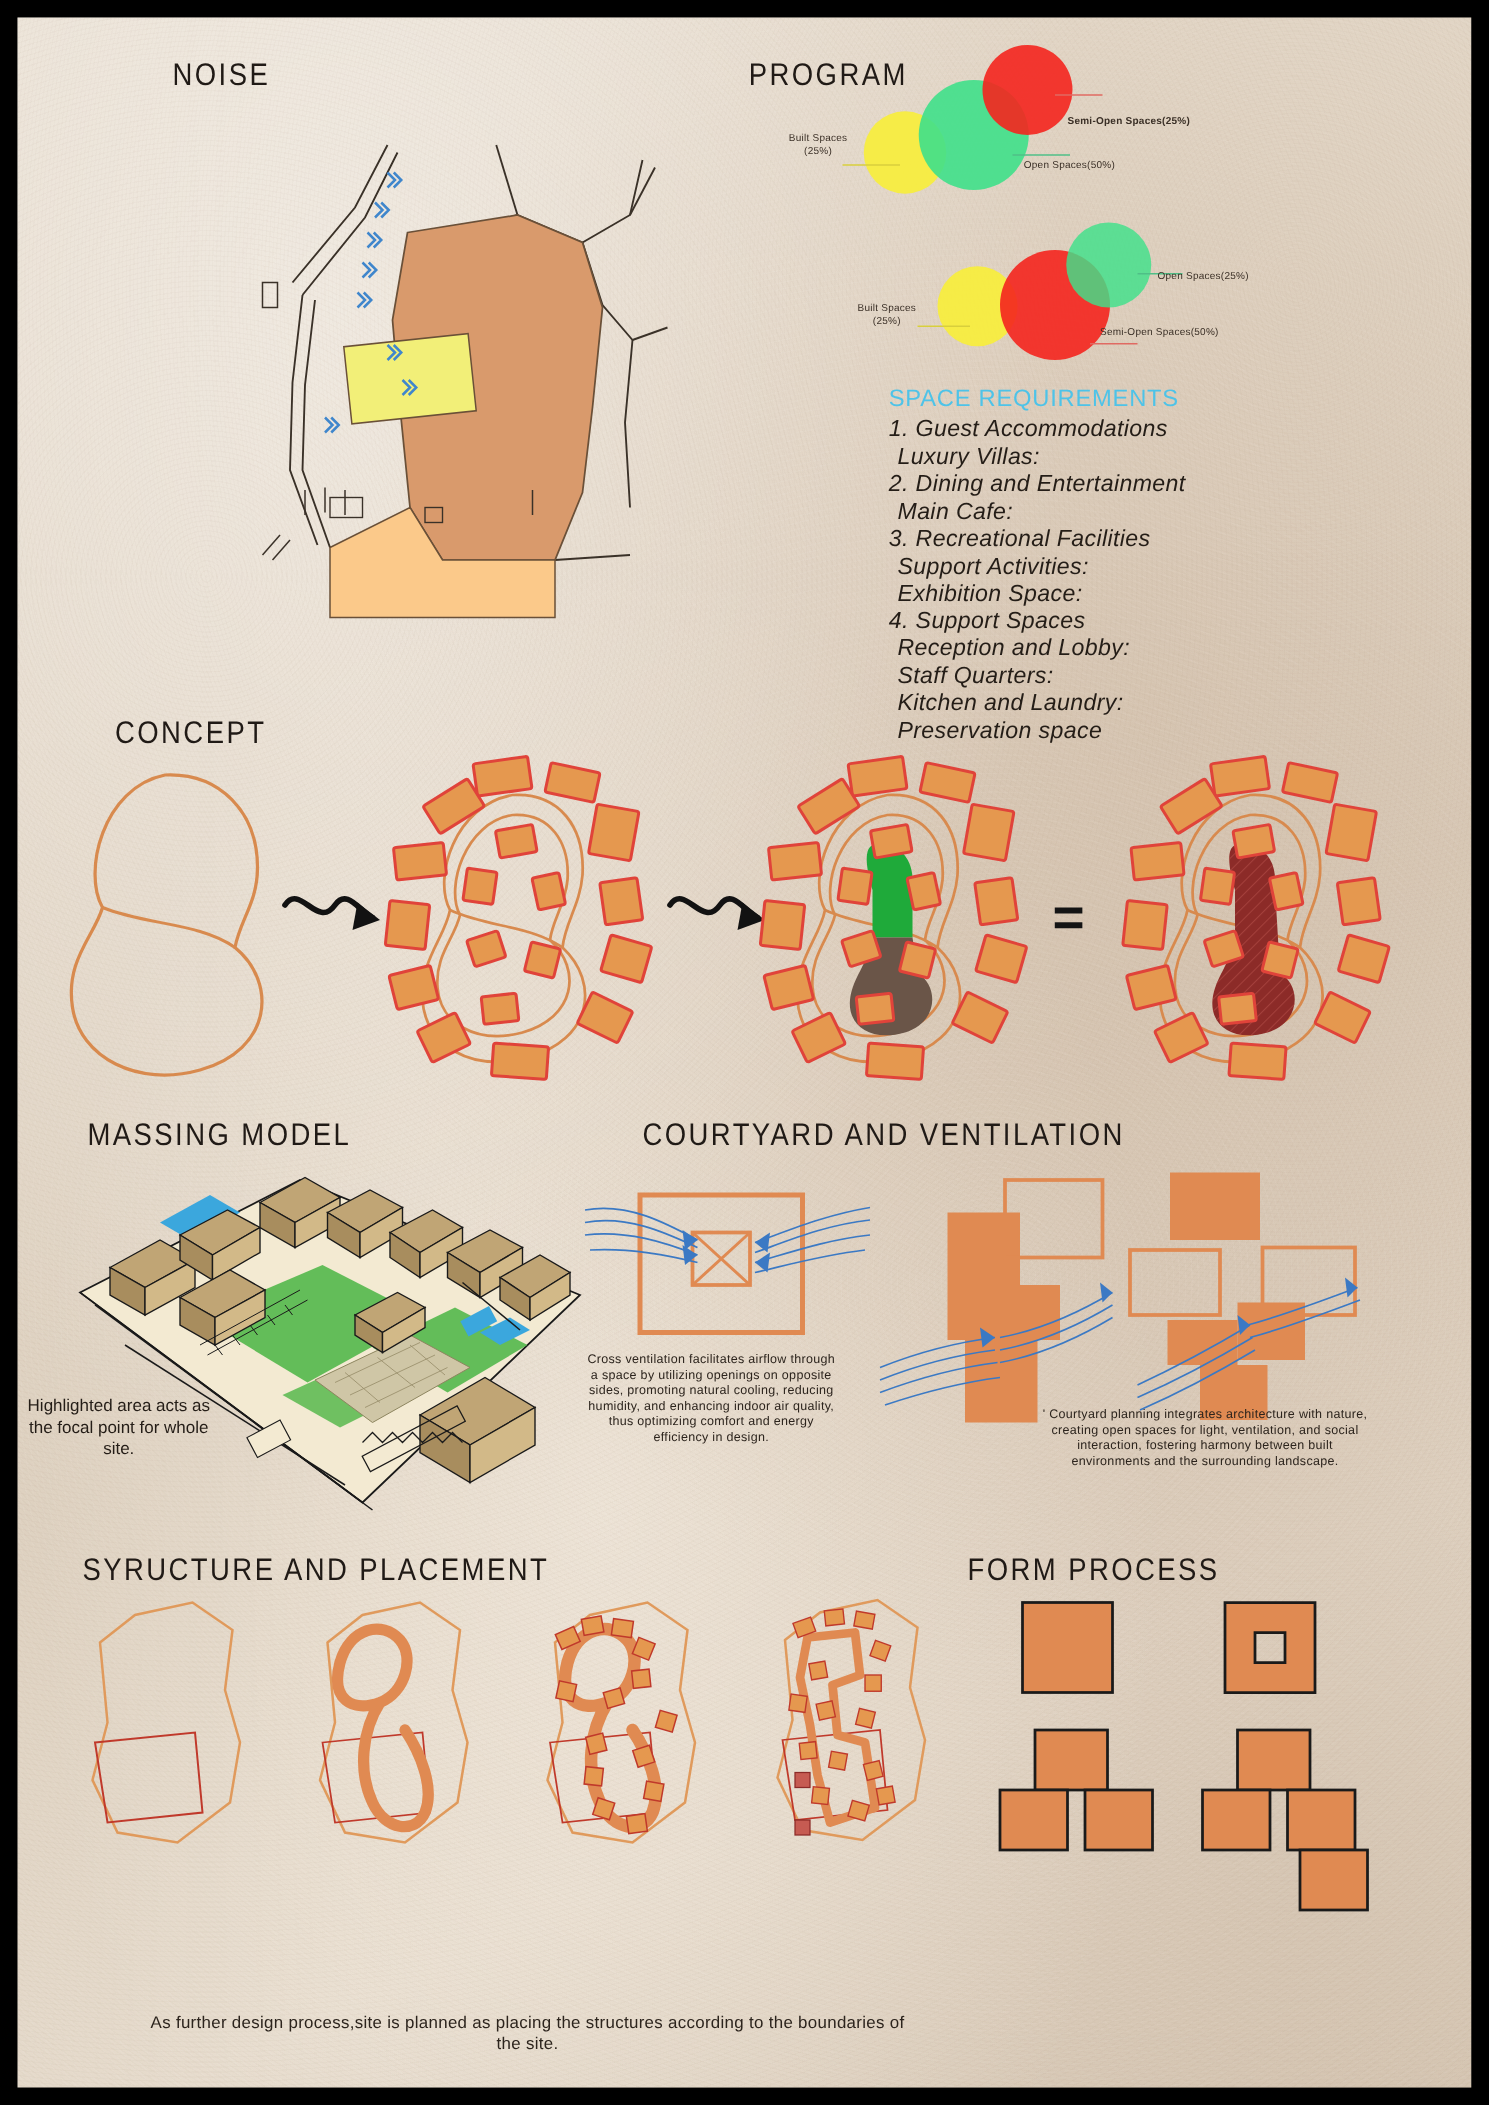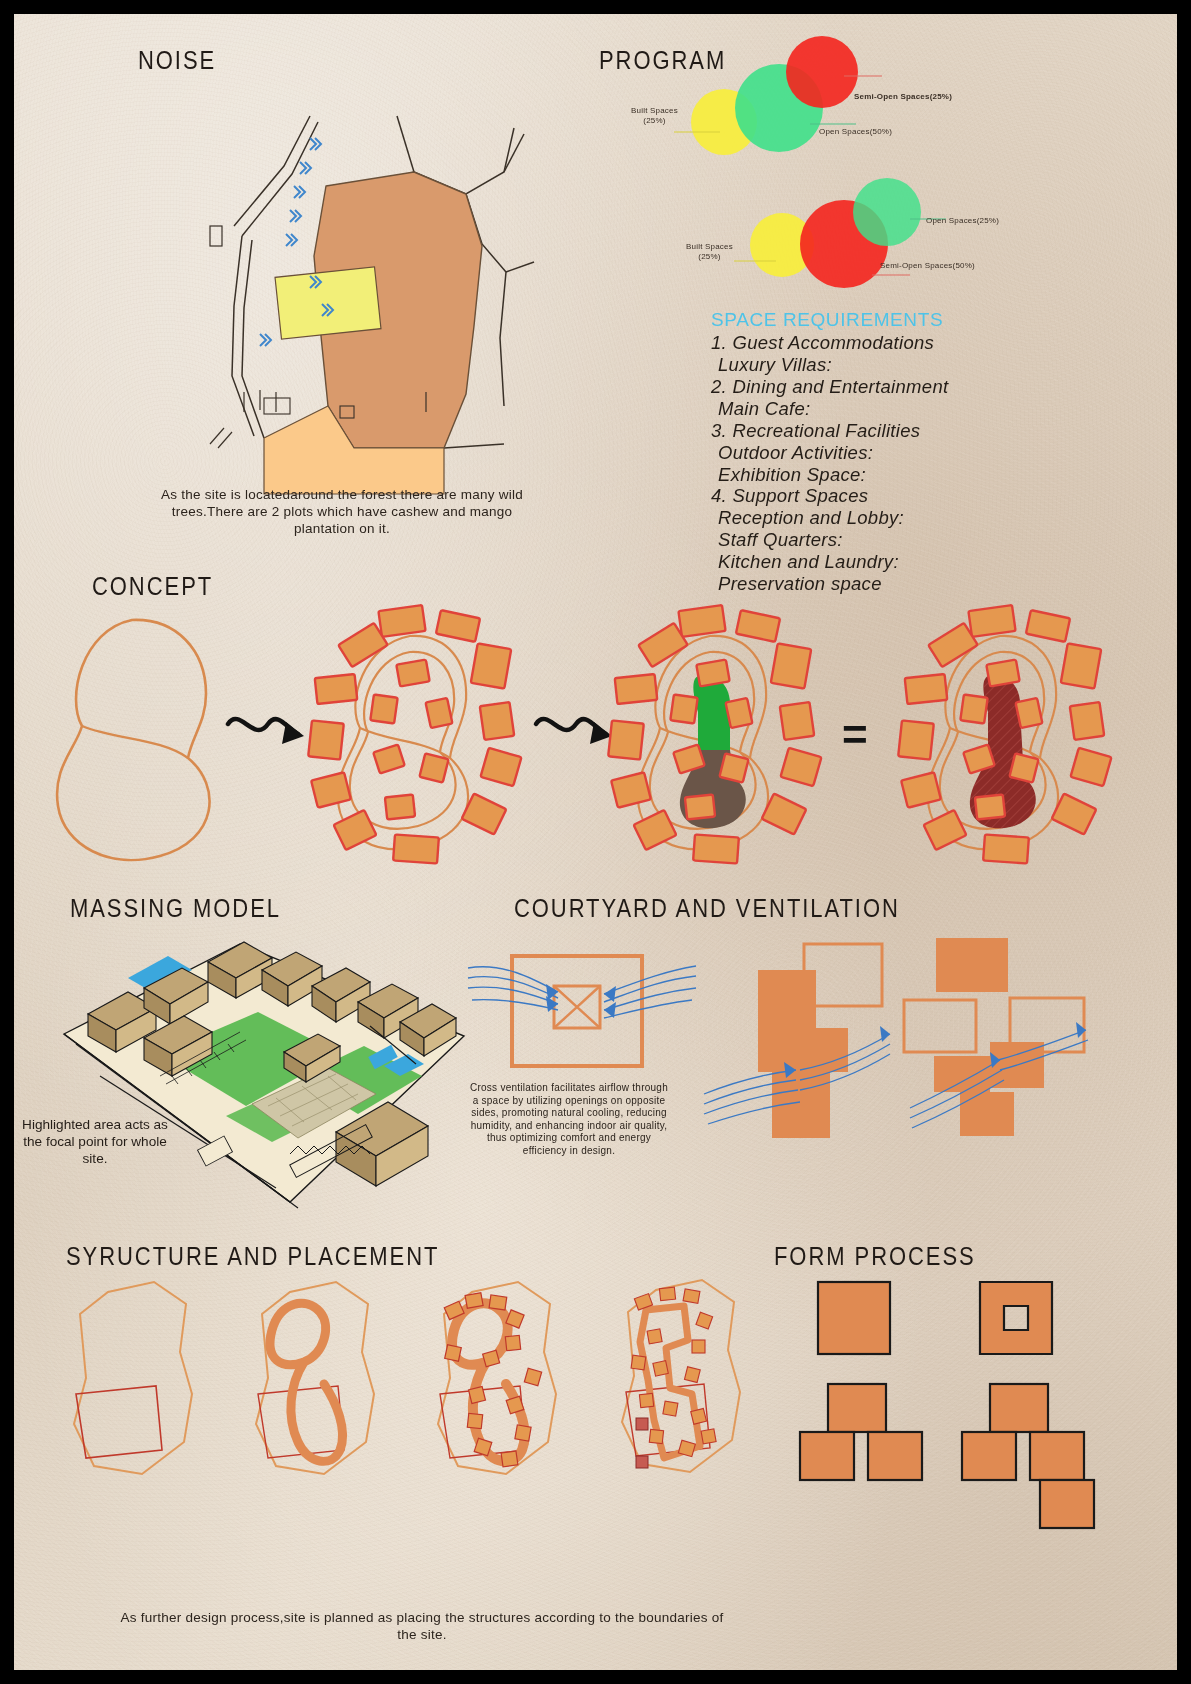--- a/index.html
+++ b/index.html
@@ -113,21 +113,20 @@
         </g>
       <g transform="translate(208,228)">
           <path d="M0 0 l6 6 l-6 6 M5 0 l6 6 l-6 6"></path>
         </g>
       <g transform="translate(146,258)">
           <path d="M0 0 l6 6 l-6 6 M5 0 l6 6 l-6 6"></path>
         </g>
     </g>
   </svg>
 
-  <div class="cap" style="left:128px;top:472px;width:400px;">As the site is locatedaround the forest there are many wild trees.There are 2 plots which have cashew and mango plantation on it.</div>
 
   <div class="h" style="left:585px;top:32px;">PROGRAM</div>
 
   <svg style="left:660px;top:20px;width:360px;height:140px;" viewBox="0 0 360 140">
     <circle cx="50" cy="88" r="33" fill="#f7ee3c" opacity=".92"></circle>
     <circle cx="105" cy="74" r="44" fill="#3fe08a" opacity=".9"></circle>
     <circle cx="148" cy="38" r="36" fill="#f4251e" opacity=".9"></circle>
     <line x1="0" y1="98" x2="46" y2="98" stroke="#d8cf3c" stroke-width="1.2"></line>
     <line x1="170" y1="42" x2="208" y2="42" stroke="#e06a62" stroke-width="1.2"></line>
     <line x1="136" y1="90" x2="182" y2="90" stroke="#4fbf87" stroke-width="1.2"></line>
@@ -152,21 +151,21 @@
   <div class="plabel" style="left:912px;top:202px;">Open Spaces(25%)</div>
   <div class="plabel" style="left:866px;top:247px;">Semi-Open Spaces(50%)</div>
 
   <div id="sreq">
     <div class="ttl">SPACE REQUIREMENTS</div>
     <div class="li">1. Guest Accommodations</div>
     <div class="li ind">Luxury Villas:</div>
     <div class="li">2. Dining and Entertainment</div>
     <div class="li ind">Main Cafe:</div>
     <div class="li">3. Recreational Facilities</div>
-    <div class="li ind">Outdoor Activities:</div>
+    <div class="li ind">Support Activities:</div>
     <div class="li ind">Exhibition Space:</div>
     <div class="li">4. Support Spaces</div>
     <div class="li ind">Reception and Lobby:</div>
     <div class="li ind">Staff Quarters:</div>
     <div class="li ind">Kitchen and Laundry:</div>
     <div class="li ind">Preservation space</div>
   </div>
 
   <div class="h" style="left:78px;top:558px;">CONCEPT</div>
 
@@ -447,20 +446,21 @@
       <path d="M18 196 C50 182 80 166 110 148"></path>
       <path d="M104 128 C134 120 160 110 192 98"></path>
         <path d="M106 138 C136 130 162 120 194 108"></path>
     </g>
     <g fill="#3b79c4">
         <path d="M106 128 L96 120 L98 136 Z"></path>
         <path d="M192 98 L182 90 L184 106 Z"></path>
       </g>
   </svg>
 
+  <div class="cap sm" style="left:820px;top:1112px;width:260px;">' Courtyard planning integrates architecture with nature, creating open spaces for light, ventilation, and social interaction, fostering harmony between built environments and the surrounding landscape.</div>
 
   <div class="h" style="left:52px;top:1228px;">SYRUCTURE AND PLACEMENT</div>
 
   <svg style="left:32px;top:1260px;width:180px;height:220px;" viewBox="0 0 180 220">
     <path d="M34 40 L62 18 L108 8 L140 30 L134 78 L146 120 L138 168 L96 200 L48 192 L28 150 L40 104 Z" fill="none" stroke="#e09a5c" stroke-width="2"></path>
     <path d="M30 120 L110 112 L116 176 L40 184 Z" fill="none" stroke="#c0392b" stroke-width="1.6"></path>
   </svg>
 
   <svg style="left:214px;top:1260px;width:190px;height:220px;" viewBox="0 0 190 220">
     <path d="M34 40 L62 18 L108 8 L140 30 L134 78 L146 120 L138 168 L96 200 L48 192 L28 150 L40 104 Z" fill="none" stroke="#e09a5c" stroke-width="2"></path>

